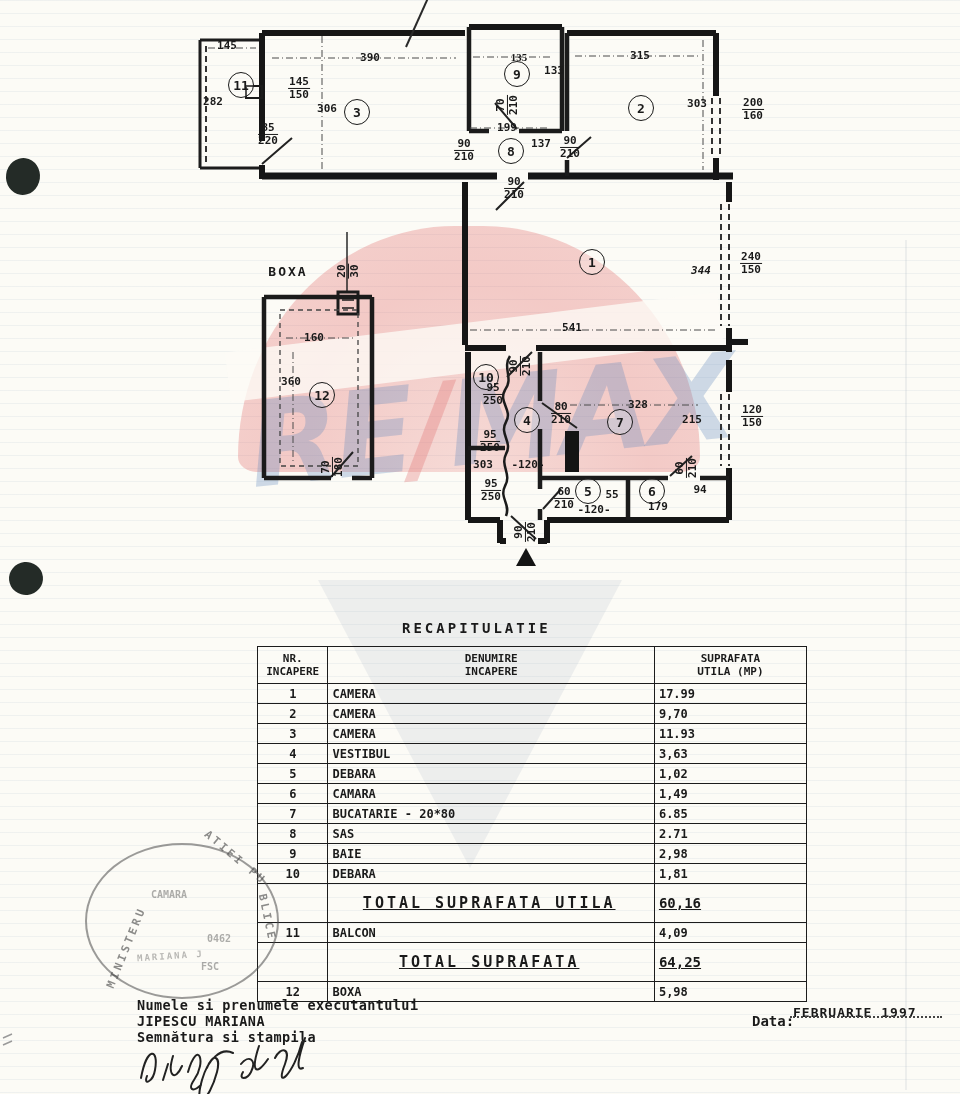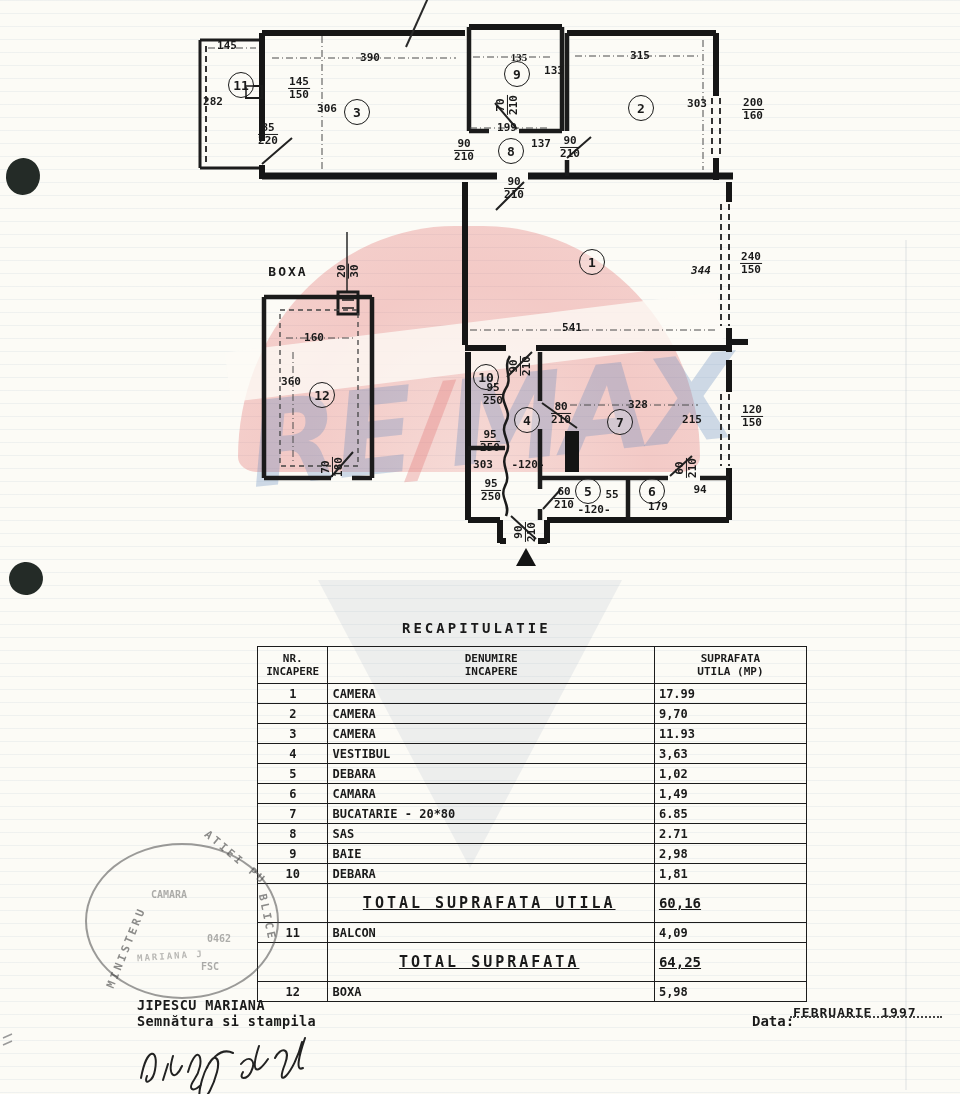--- a/index.html
+++ b/index.html
@@ -354,20 +354,21 @@
     <span class="stamp-frag" style="left:-2px;top:98px;font-size:11px;letter-spacing:3px;transform:rotate(-68deg);">MINISTERU</span>
     <span class="stamp-frag" style="left:112px;top:8px;font-size:11px;letter-spacing:3px;transform:rotate(40deg);">ATIEI PU</span>
     <span class="stamp-frag" style="left:158px;top:68px;font-size:11px;letter-spacing:3px;transform:rotate(78deg);">BLICE</span>
     <span class="stamp-frag" style="left:66px;top:46px;font-size:10px;opacity:.7;">CAMARA</span>
     <span class="stamp-frag" style="left:122px;top:90px;font-size:10px;opacity:.7;">0462</span>
     <span class="stamp-frag" style="left:52px;top:108px;font-size:9px;opacity:.6;transform:rotate(-4deg);letter-spacing:2px;">MARIANA J</span>
     <span class="stamp-frag" style="left:116px;top:118px;font-size:10px;opacity:.7;">FSC</span>
   </div>
 
   <div id="notes">
+    <div>Numele si prenumele executantului</div>
     <div>JIPESCU MARIANA</div>
     <div>Semnătura si stampila</div>
   </div>
 
   <svg id="sig-svg" width="230" height="66" viewBox="0 0 230 66">
     <path d="M8,50 C14,18 26,20 22,42 C20,54 10,58 14,48 M30,52 l5,-16 M40,28 c-6,20 2,26 9,10
              M55,44 c10,-34 19,-10 6,8 c-6,9 -2,13 7,5 M74,40 c6,-16 14,-12 10,4 c-8,30 -24,40 -15,8
              c6,-21 19,-33 31,-27 M108,36 c8,-10 16,-4 10,8 c-4,8 -13,8 -8,0 M126,18 c-8,24 -4,32 9,13
              M142,30 c6,-12 16,-10 10,6 c-11,28 9,10 17,-22 M172,10 c-6,18 -10,34 -2,30" stroke="#222" stroke-width="2" fill="none" stroke-linecap="round"></path>
   </svg>

